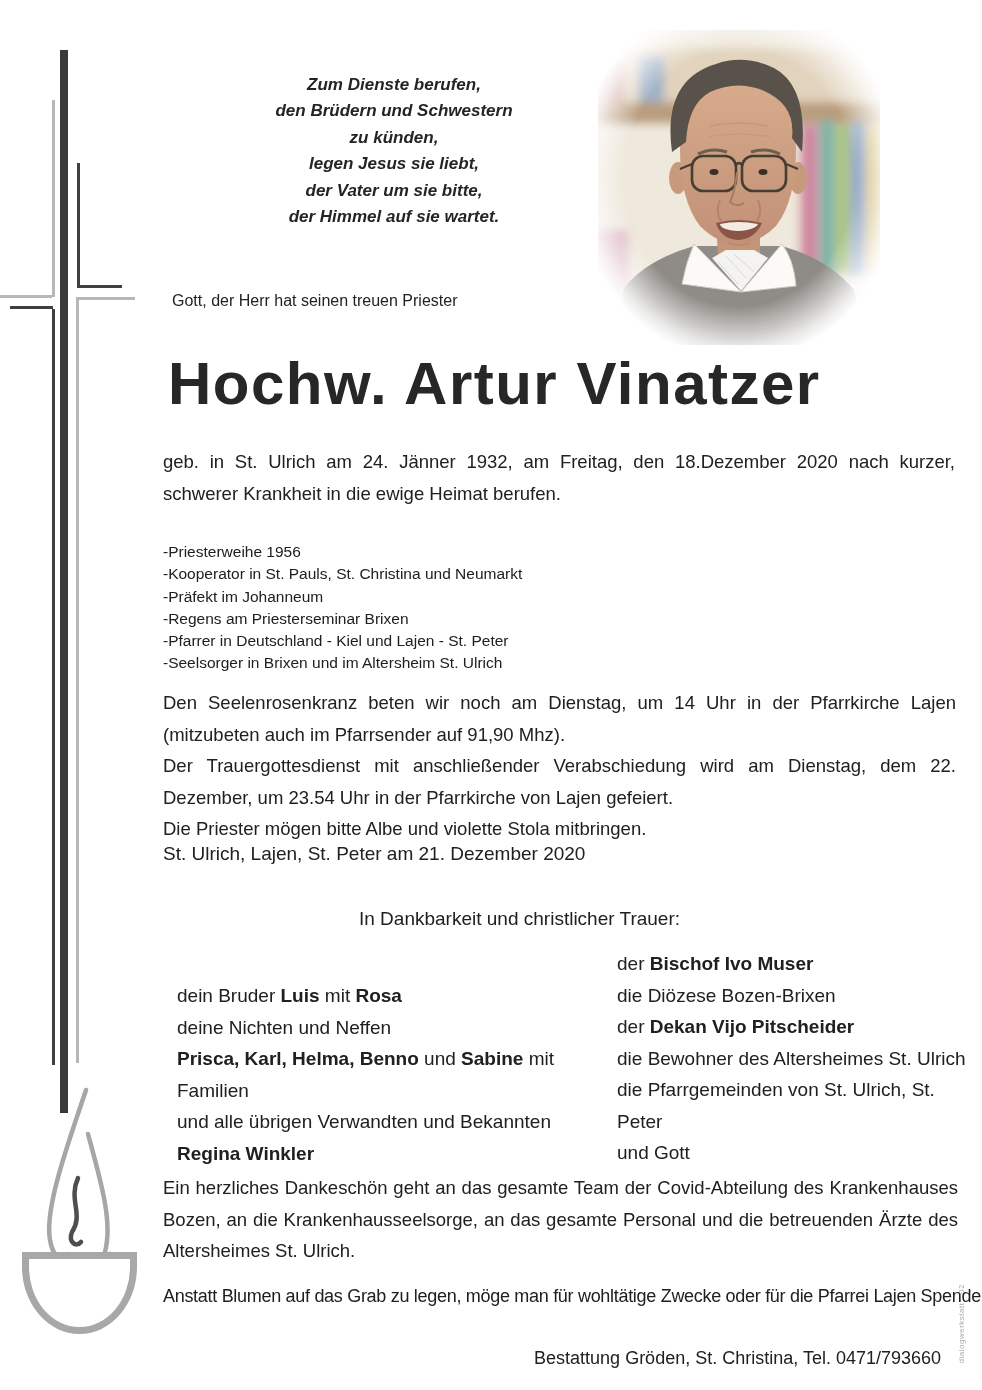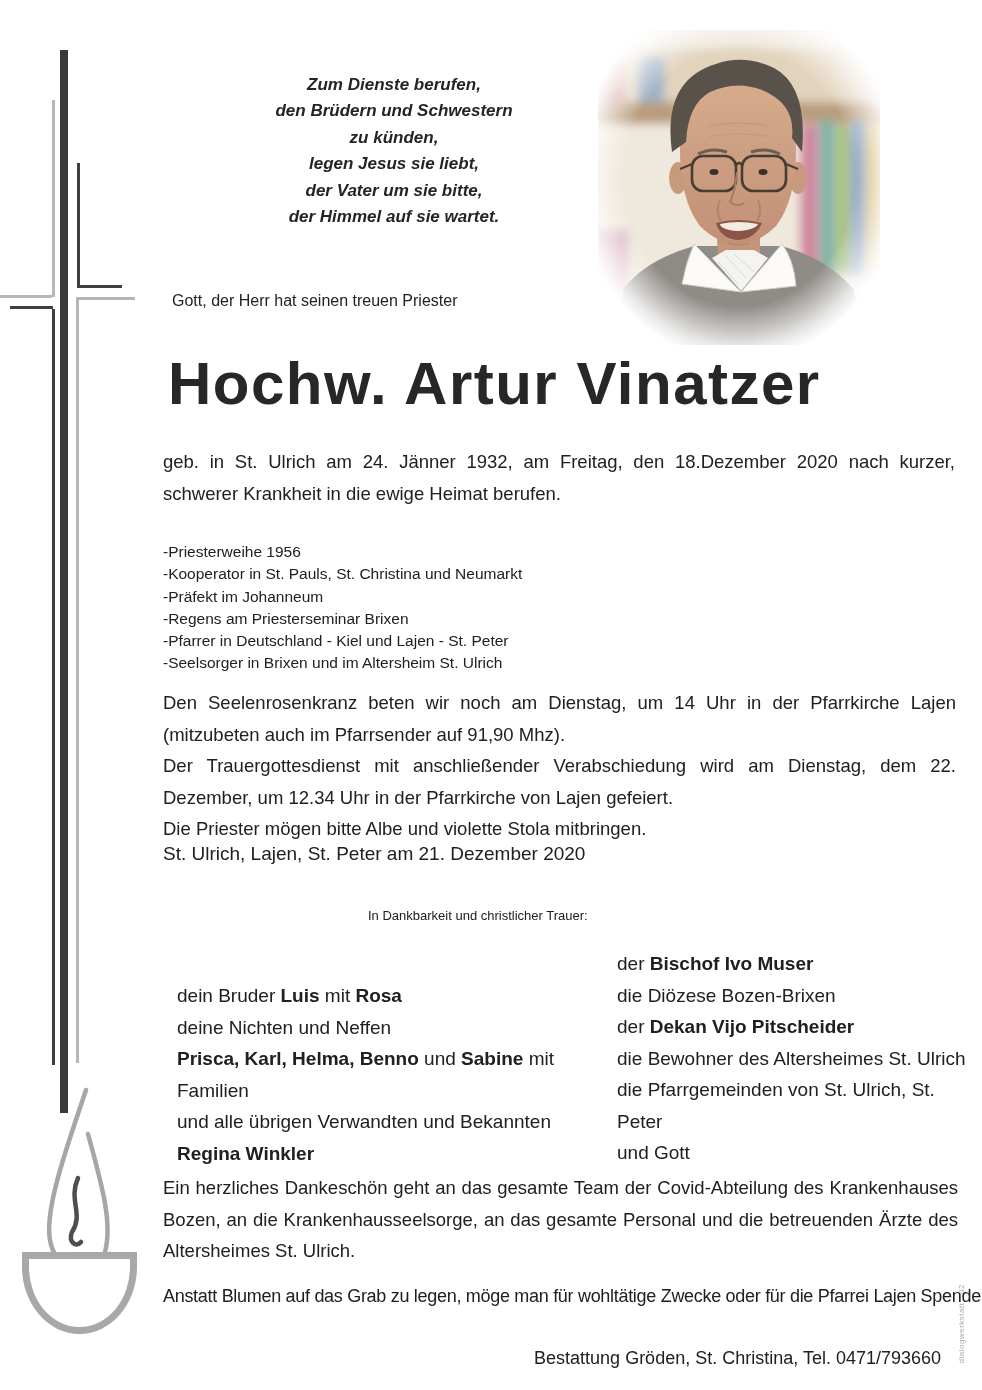--- a/index.html
+++ b/index.html
@@ -14,21 +14,21 @@
   .verse{left:233px;top:72px;width:322px;text-align:center;
          font-weight:bold;font-style:italic;font-size:17px;line-height:26.4px;color:#242424;}
   .intro{left:162px;top:292px;font-size:16px;color:#222;margin-left:10px;}
   .title{left:168px;top:349px;width:790px;font-size:60px;font-weight:bold;letter-spacing:1.5px;color:#272727;white-space:nowrap;}
   .body-p{font-size:18.5px;line-height:31.5px;text-align:justify;color:#202020;}
   .geb{left:163px;top:446px;width:792px;}
   .positions{left:163px;top:541px;font-size:15.5px;line-height:22.3px;color:#202020;}
   .ann{left:163px;top:687px;width:793px;}
   .ann p{margin:0;}
   .dateline{left:163px;top:843px;font-size:19px;color:#202020;}
-  .mheader{left:368px;top:908px;font-size:13px;color:#202020;}
+  .mheader{left:359px;top:908px;font-size:19px;color:#202020;}
   .mcol{top:948px;font-size:19px;line-height:31.5px;color:#202020;}
   .mcol-l{left:177px;width:445px;margin-top:32px;}
   .mcol-r{left:617px;width:355px;}
   .m-line .bold{font-weight:bold;}
   .thanks{left:163px;top:1172px;width:795px;}
   .donation{left:163px;top:1286px;width:810px;font-size:18px;letter-spacing:-0.3px;white-space:nowrap;color:#202020;}
   .footer{left:0;top:1348px;width:941px;text-align:right;font-size:18px;color:#202020;}
   .watermark{left:957px;top:1284px;font-size:8px;color:#aaa;letter-spacing:0.5px;
              writing-mode:vertical-rl;transform:rotate(180deg);}
   
@@ -137,21 +137,21 @@
     <div>-Priesterweihe 1956</div>
     <div>-Kooperator in St. Pauls, St. Christina und Neumarkt</div>
     <div>-Präfekt im Johanneum</div>
     <div>-Regens am Priesterseminar Brixen</div>
     <div>-Pfarrer in Deutschland - Kiel und Lajen - St. Peter</div>
     <div>-Seelsorger in Brixen und im Altersheim St. Ulrich</div>
   </div>
 
   <div class="abs body-p ann">
     <p>Den Seelenrosenkranz beten wir noch am Dienstag, um 14 Uhr in der Pfarrkirche Lajen (mitzubeten auch im Pfarrsender auf 91,90 Mhz).</p>
-    <p>Der Trauergottesdienst mit anschließender Verabschiedung wird am Dienstag, dem 22. Dezember, um 12.34 Uhr in der Pfarrkirche von Lajen gefeiert.</p>
+    <p>Der Trauergottesdienst mit anschließender Verabschiedung wird am Dienstag, dem 22. Dezember, um 23.54 Uhr in der Pfarrkirche von Lajen gefeiert.</p>
     <p>Die Priester mögen bitte Albe und violette Stola mitbringen.</p>
   </div>
 
   <div class="abs dateline">St. Ulrich, Lajen, St. Peter am 21. Dezember 2020</div>
   <div class="abs mheader">In Dankbarkeit und christlicher Trauer:</div>
 
   <div class="abs mcol mcol-l">
       <div class="m-line"><span>dein Bruder </span><span class="bold">Luis</span><span> mit </span><span class="bold">Rosa</span></div>
       <div class="m-line"><span>deine Nichten und Neffen</span></div>
       <div class="m-line"><span class="bold">Prisca, Karl, Helma, Benno</span><span> und </span><span class="bold">Sabine</span><span> mit</span></div>

